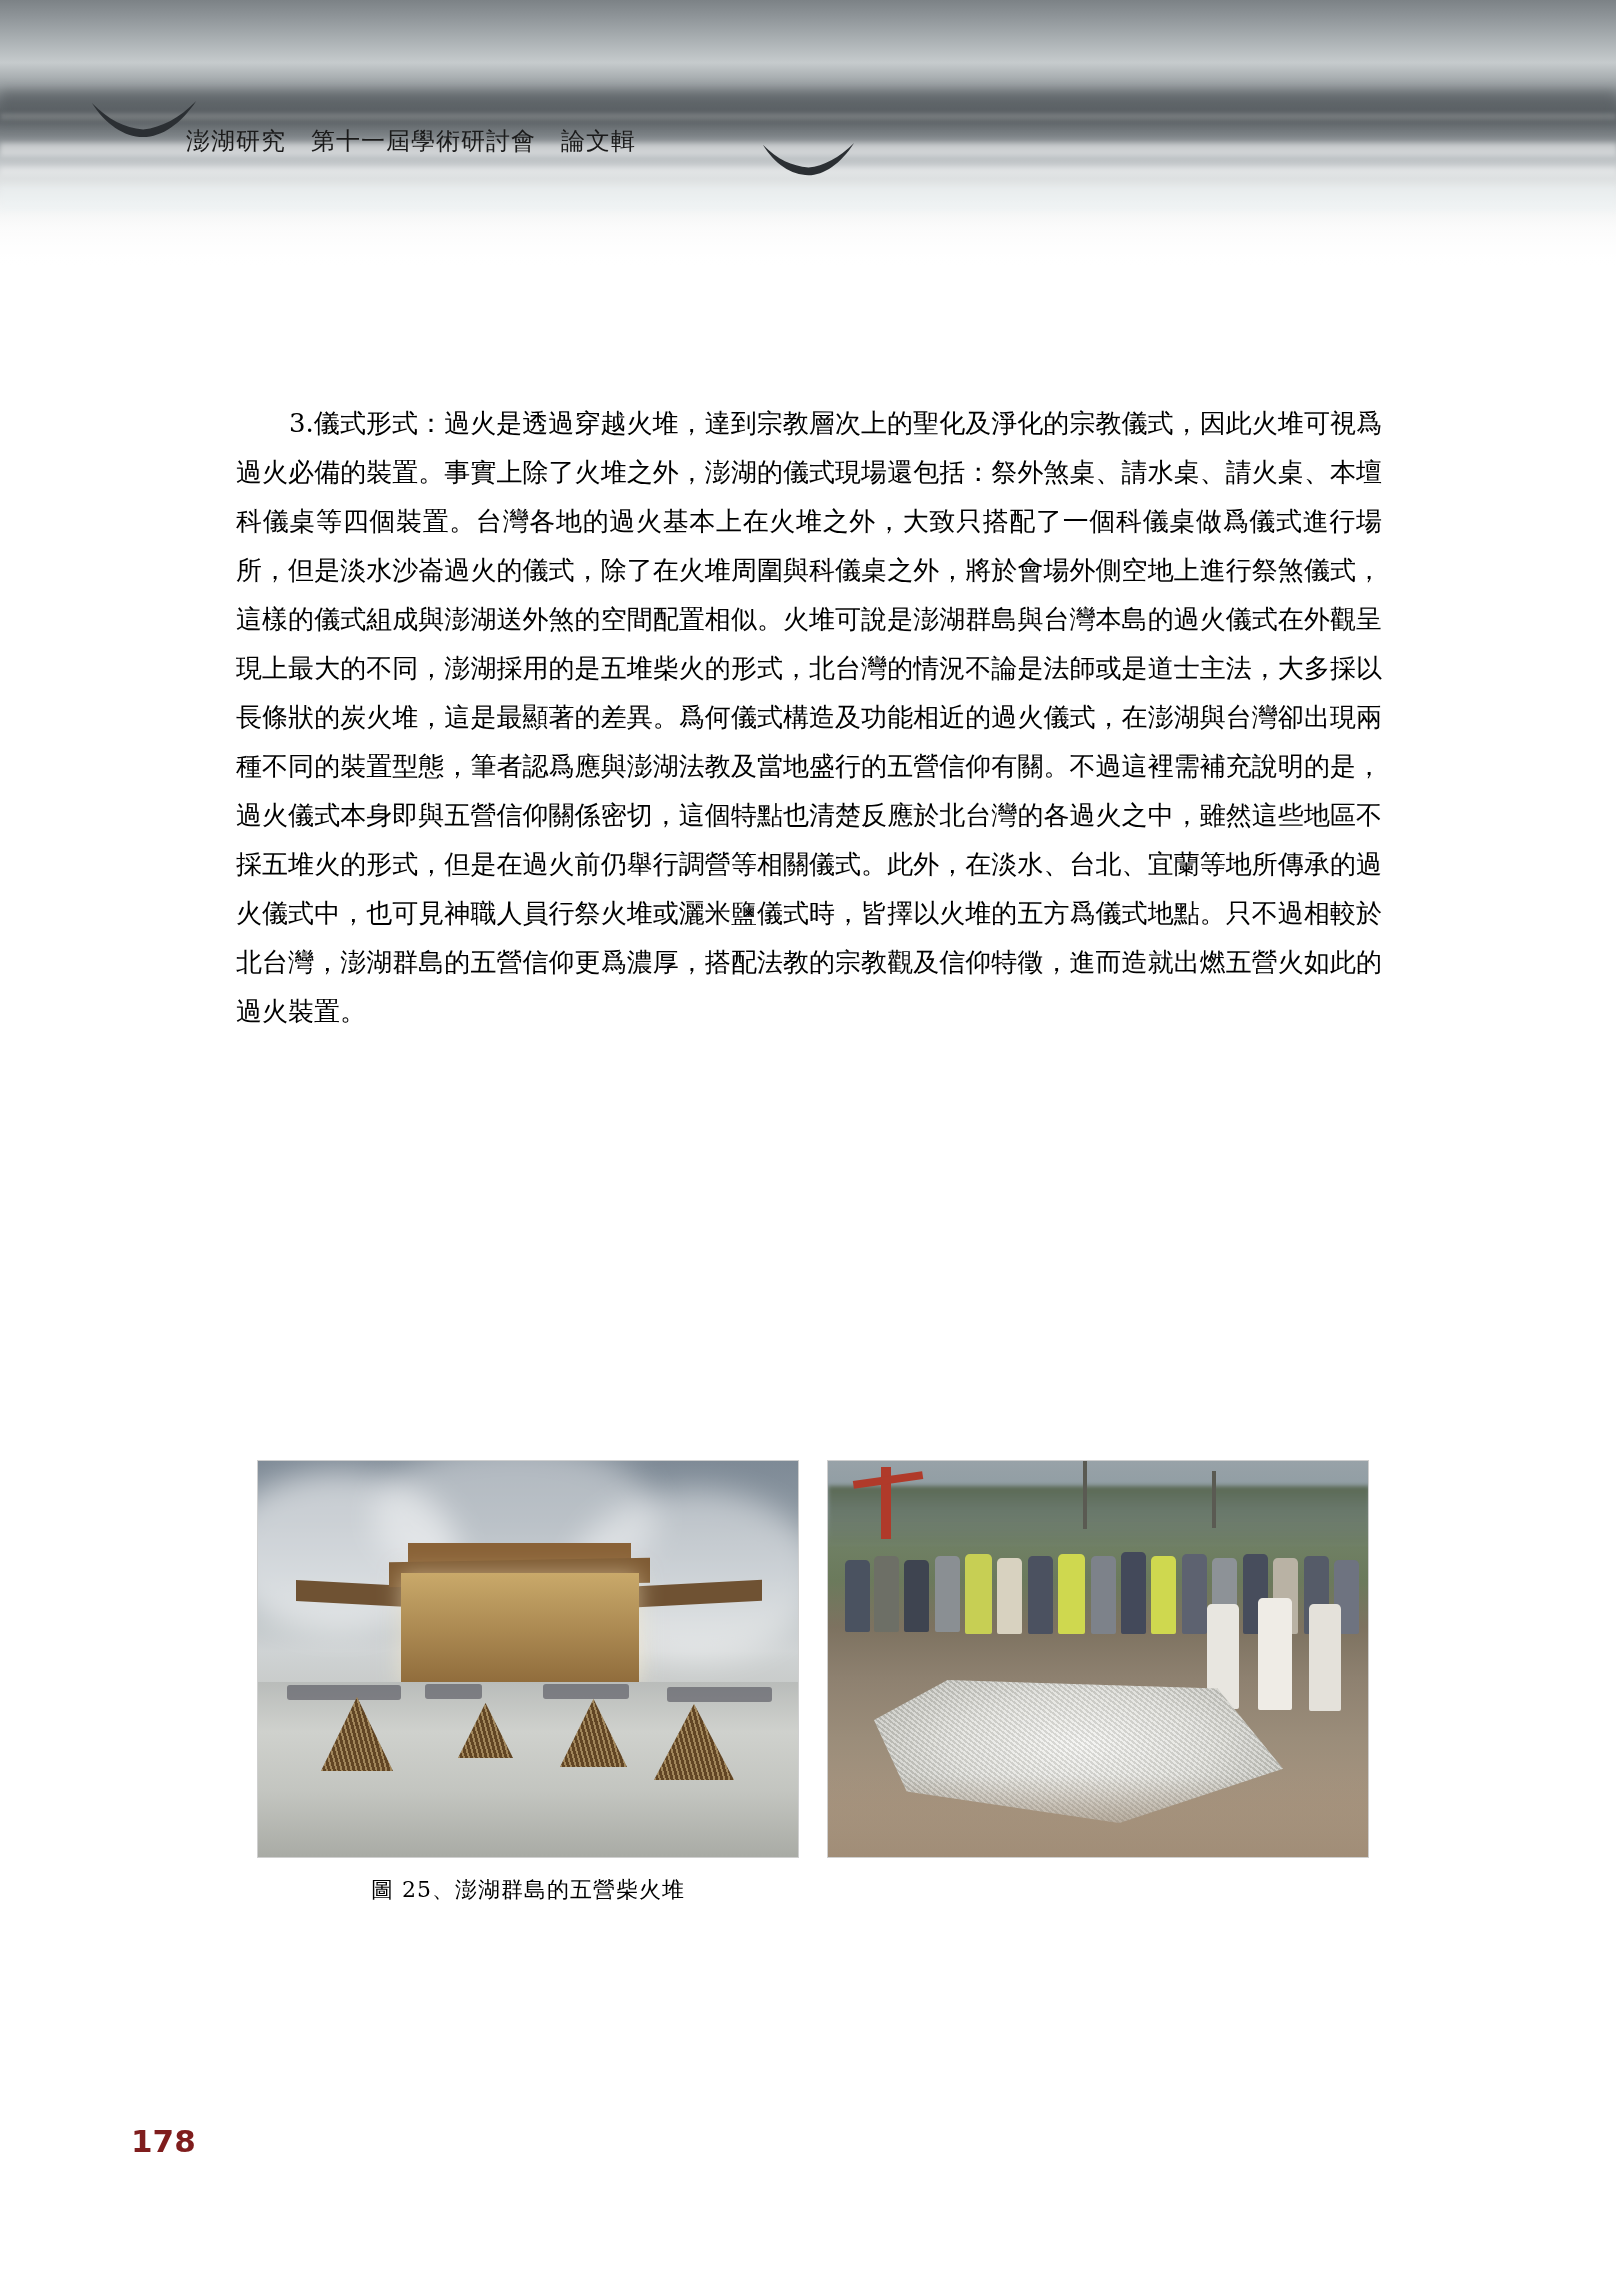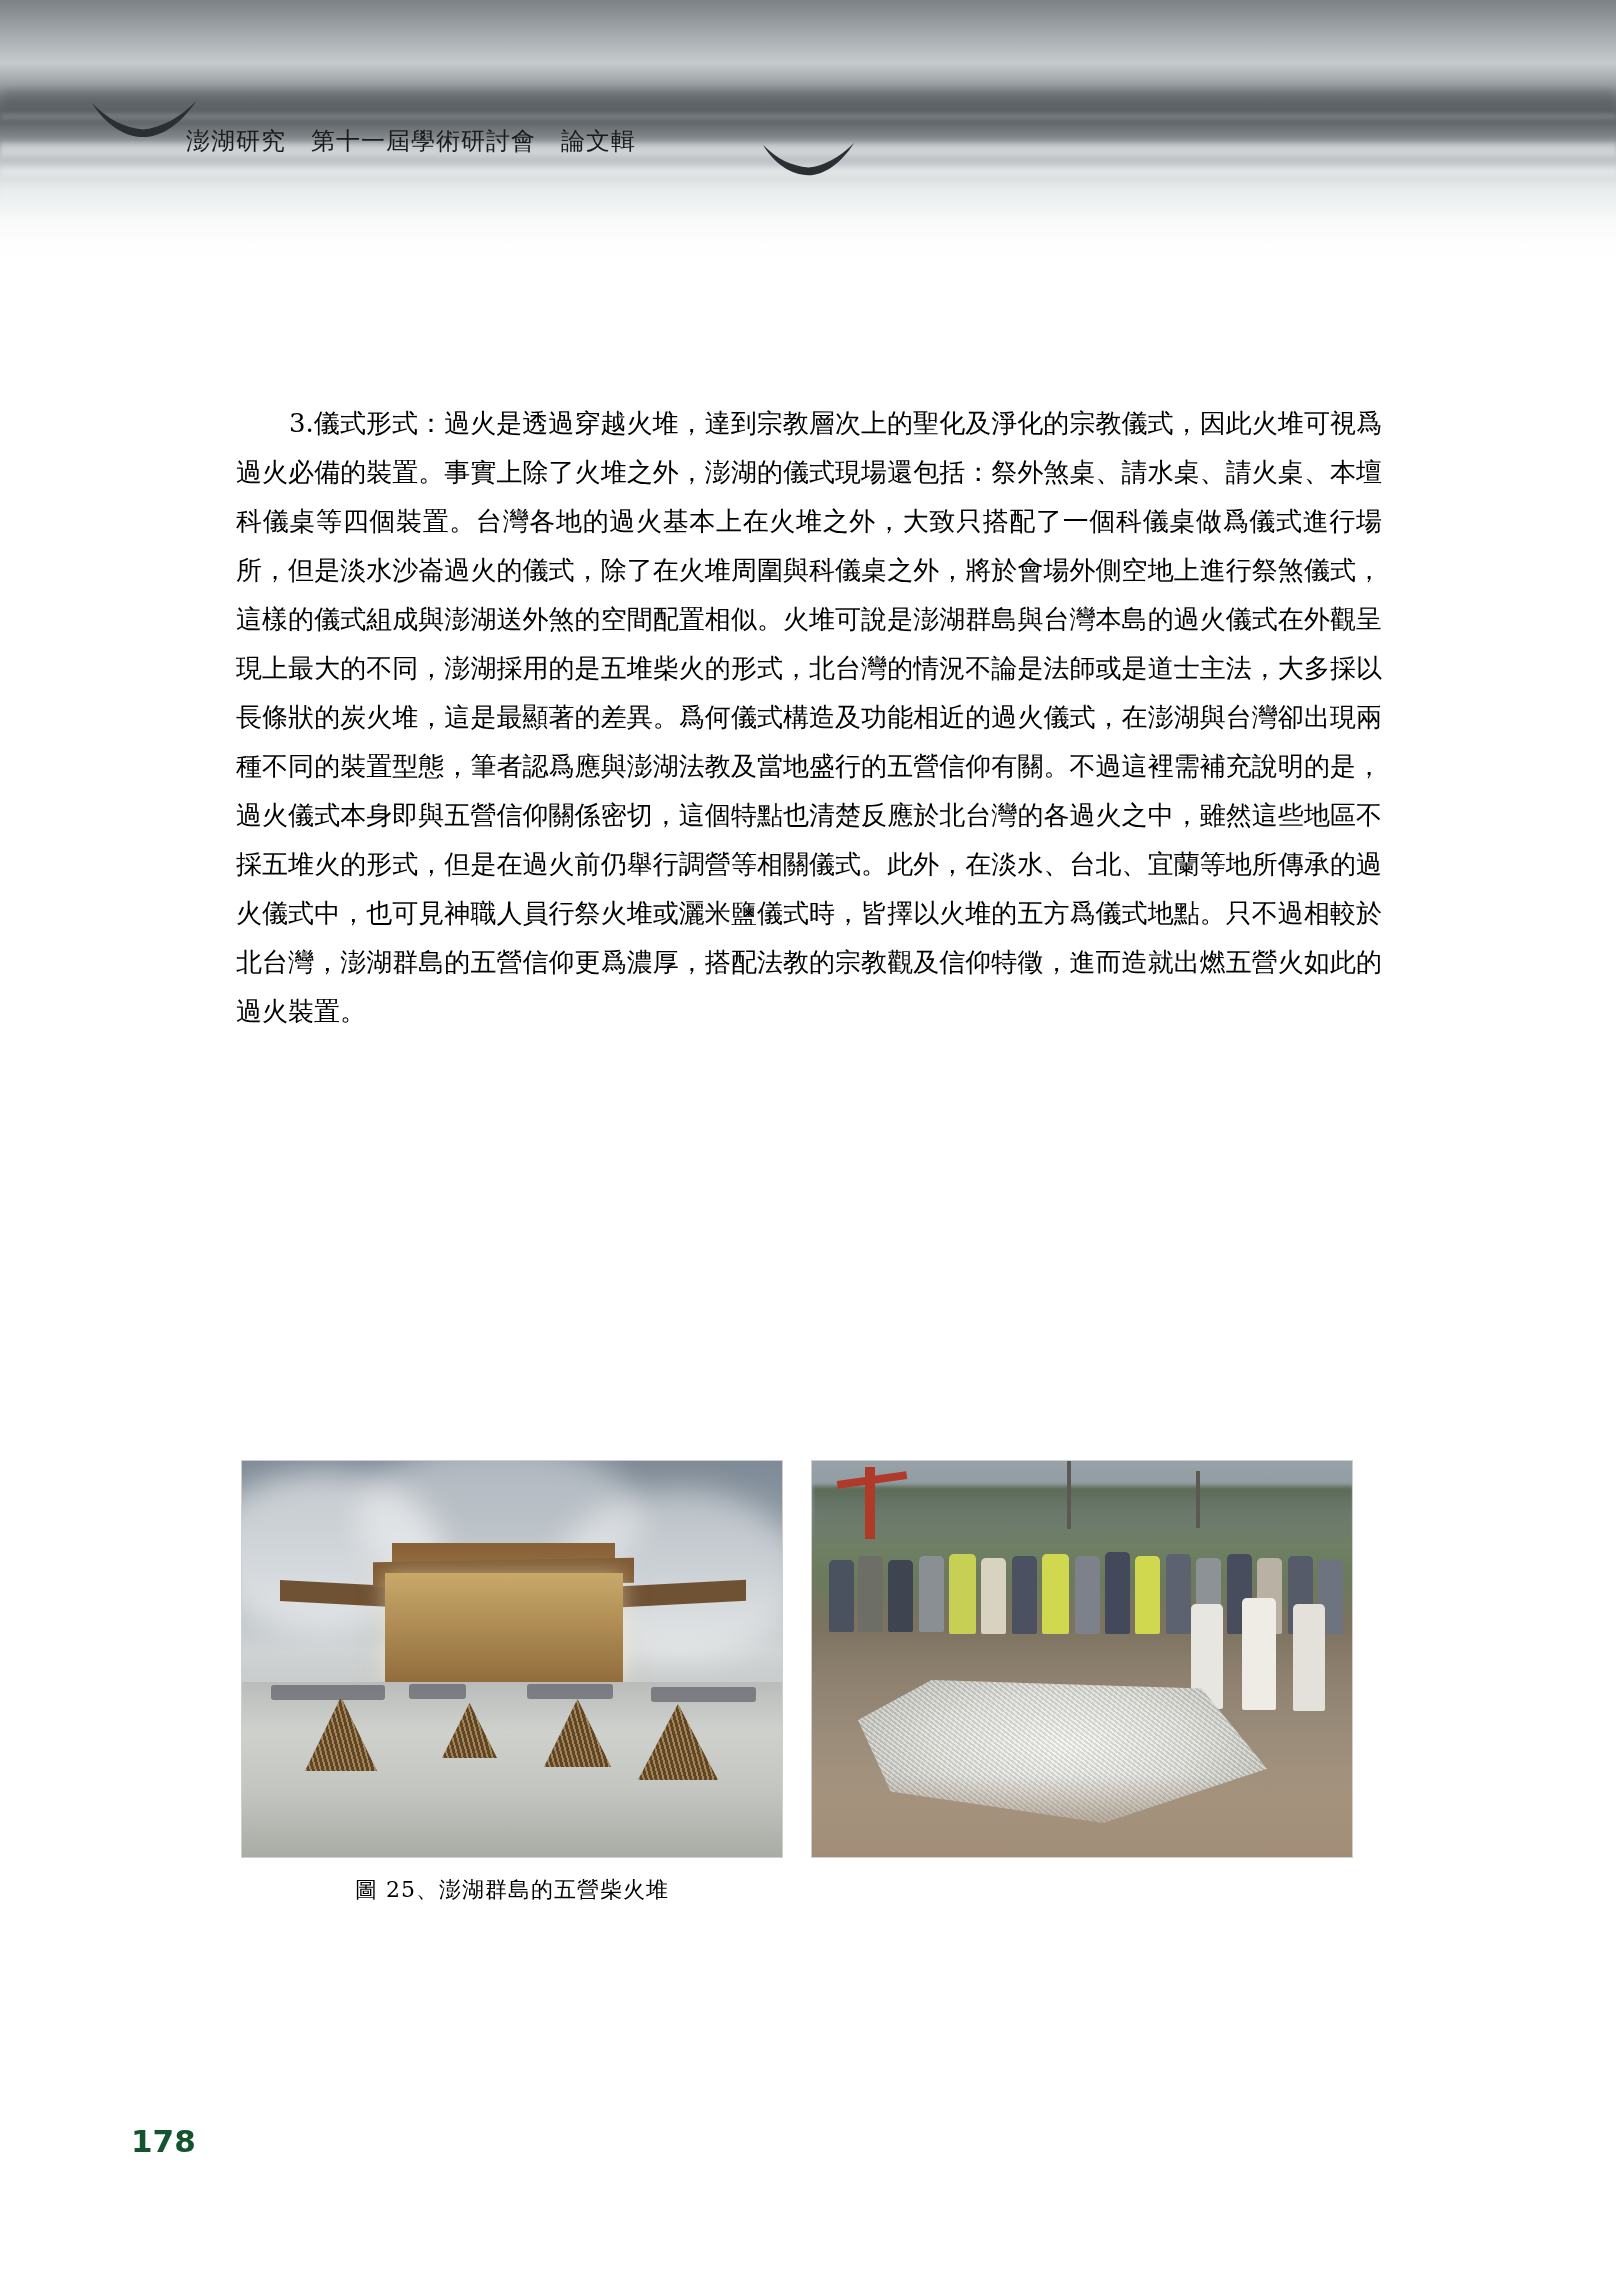--- a/index.html
+++ b/index.html
@@ -97,21 +97,21 @@
     text-align: justify;
     text-justify: inter-character;
     margin: 0 0 0 0;
   }
   .para.first { text-indent: 0; }
   .para.indent { text-indent: 53px; margin-top: 17px; }
 
   
   .figures {
     position: absolute;
-    left: 224px;
+    left: 240px;
     top: 1460px;
     width: 1146px;
     height: 447px;
   }
   .figure {
     position: absolute;
     top: 0;
     width: 542px;
   }
   .figure.left  { left: 17px; }
@@ -253,21 +253,21 @@
   }
 
   
   .folio {
     position: absolute;
     left: 131px;
     top: 2123px;
     font-family: "DejaVu Sans", "Liberation Sans", sans-serif;
     font-size: 31px;
     font-weight: bold;
-    color: #14532d;
+    color: #7f1d1d;
   }
 </style>
 </head>
 <body>
 
 <div class="header-band">
   <div class="dark-wave"></div>
   <div class="streak s4"></div>
   <div class="streak s1"></div>
   <div class="streak s2"></div>

